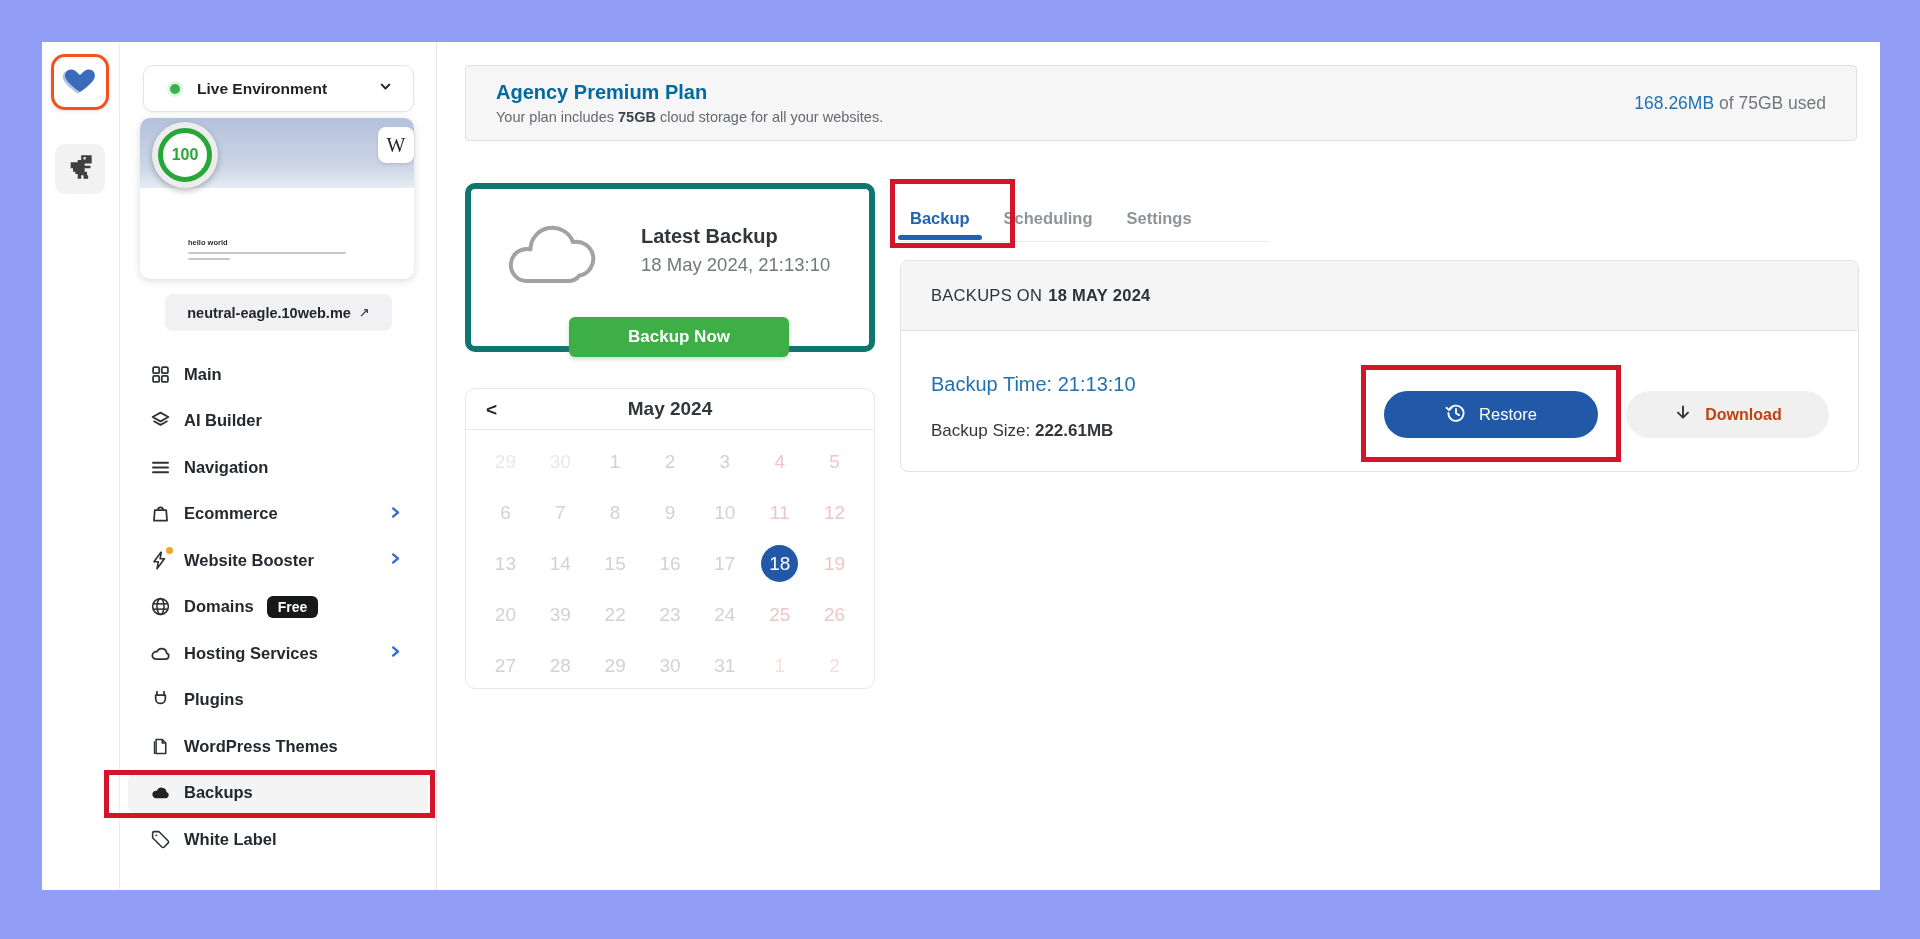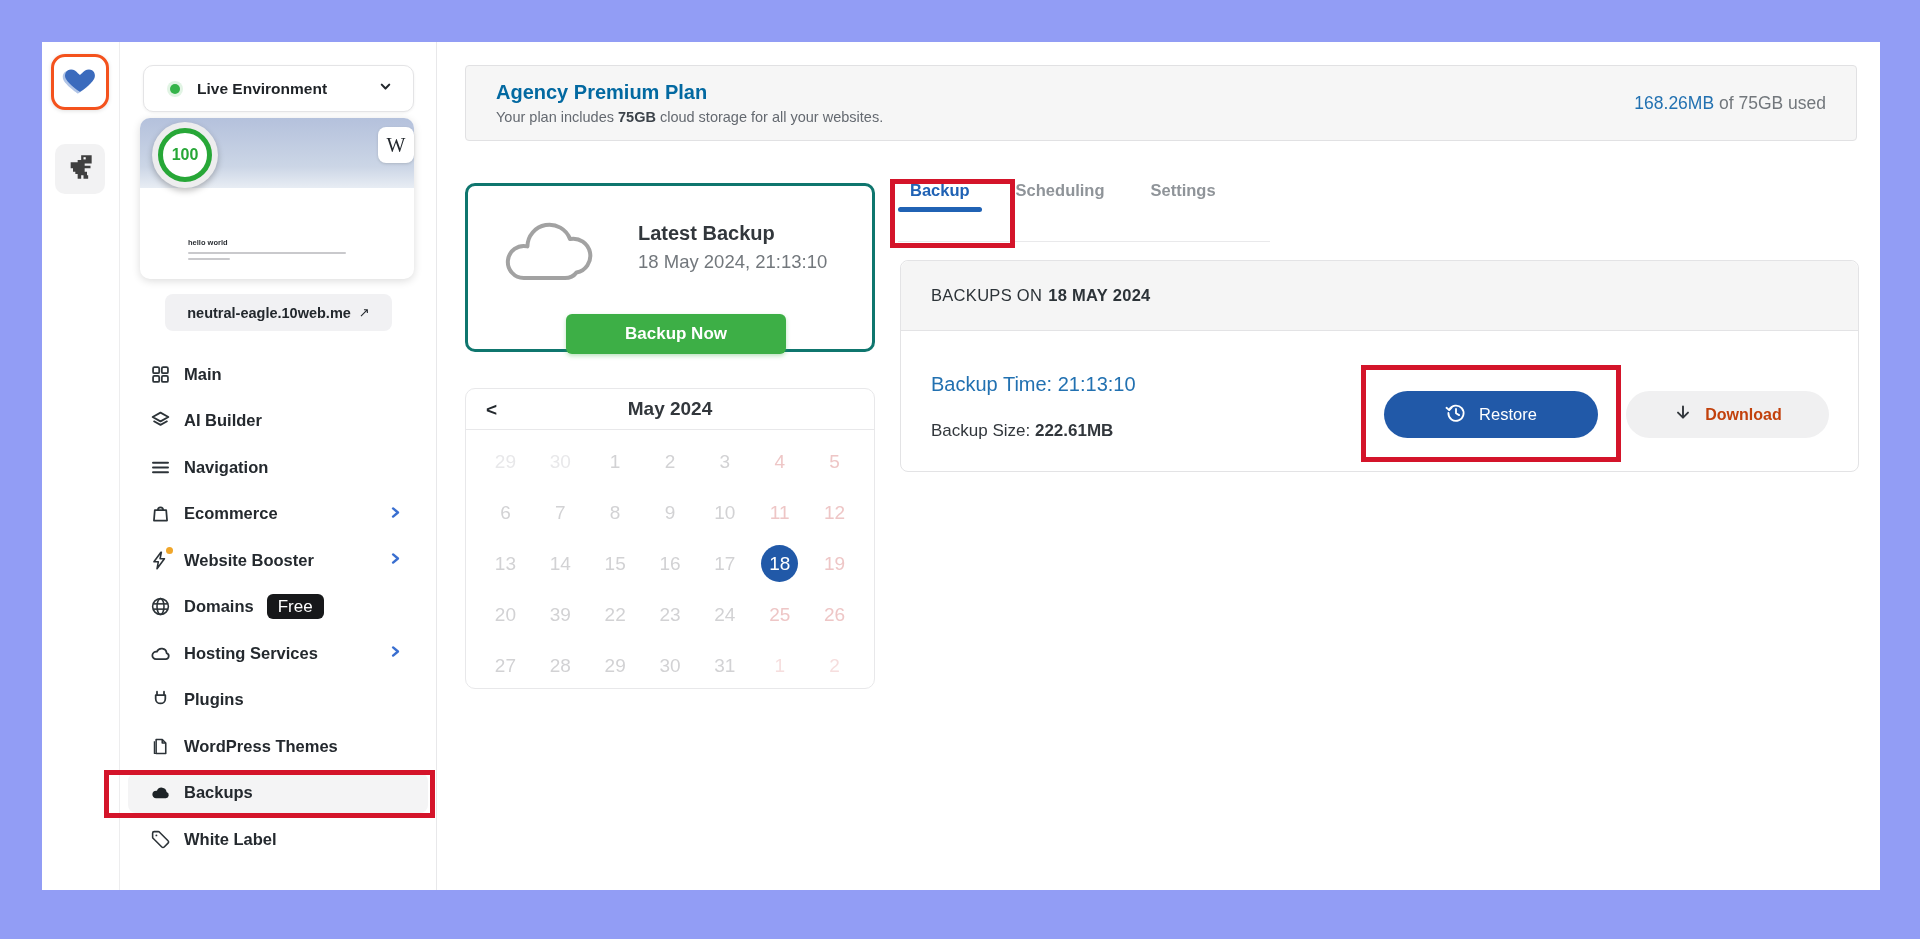--- a/index.html
+++ b/index.html
@@ -31,51 +31,51 @@
   .site-url-pill { position:absolute; left:45px; top:252px; width:227px; height:37px; background:#f1f1f3; border-radius:8px; display:flex; align-items:center; justify-content:center; gap:8px; cursor:pointer; }
   .site-url { font-size:14.5px; font-weight:700; color:#23282d; }
   .site-url-arrow { font-size:13px; color:#23282d; }
 
   .menu { position:absolute; left:0; top:309px; width:100%; }
   .m-item { height:46.5px; display:flex; align-items:center; padding:0 34px 0 30px; cursor:pointer; }
   .m-item.active { height:40px; margin:3px 8px 3.5px; padding:0 26px 0 22px; background:#f4f4f5; border-radius:8px; }
   .m-icon { width:21px; height:21px; margin-right:13px; flex:0 0 auto; color:#2c3338; position:relative; }
   .m-label { font-size:16.5px; font-weight:600; color:#24292e; white-space:nowrap; }
   .m-chevron { margin-left:auto; }
-  .free-badge { margin-left:13px; background:#17181a; color:#fff; font-size:17px; font-weight:400; padding:4px 11px; border-radius:6px; line-height:1; }
+  .free-badge { margin-left:13px; background:#17181a; color:#fff; font-size:14px; font-weight:700; padding:4px 11px; border-radius:6px; line-height:1; }
   .booster-dot { position:absolute; right:-2px; top:-3px; width:7px; height:7px; border-radius:50%; background:#f0a62a; }
 
   
   .main { position:absolute; left:395px; top:0; right:0; bottom:0; background:#fff; }
   .plan-banner { position:absolute; left:28px; top:23px; width:1392px; height:76px; background:#f6f6f6; border:1px solid #e1e1e3; border-radius:4px; display:flex; align-items:center; padding:0 30px; }
   .plan-title { font-size:20px; font-weight:600; color:#0369a1; margin-bottom:5px; }
   .plan-sub { font-size:14.5px; color:#646970; }
   .plan-sub b { color:#3c434a; }
   .plan-usage { margin-left:auto; font-size:17.5px; color:#72777c; }
   .plan-usage .used { color:#2271b1; }
 
-  .latest-card { position:absolute; left:28px; top:141px; width:410px; height:169px; border:3px solid #0f766e; border-radius:10px; background:#fff; }
+  .latest-card { position:absolute; left:28px; top:141px; width:410px; height:169px; border:6px solid #0f766e; border-radius:10px; background:#fff; }
   .cloud-big { position:absolute; left:28px; top:26px; }
   .latest-texts { position:absolute; left:170px; top:36px; }
   .latest-title { font-size:20px; font-weight:600; color:#32373c; margin-bottom:6px; }
   .latest-date { font-size:18.5px; color:#72777c; white-space:nowrap; }
   .backup-now { position:absolute; left:98px; top:128px; width:220px; height:40px; background:#3daf46; border:none; border-radius:6px; color:#fff; font-size:17px; font-weight:700; font-family:inherit; cursor:pointer; box-shadow:0 2px 4px rgba(61,175,70,.35); }
 
   .calendar-card { position:absolute; left:28px; top:346px; width:410px; height:301px; border:1px solid #e8e8ea; border-radius:10px; background:#fff; overflow:hidden; }
   .cal-head { height:41px; border-bottom:1px solid #e8e8ea; display:flex; align-items:center; position:relative; }
   .cal-prev { position:absolute; left:20px; font-size:19px; font-weight:700; color:#23282d; cursor:pointer; line-height:1; }
   .cal-month { width:100%; text-align:center; font-size:19px; font-weight:600; color:#32373c; }
   .cal-grid { display:grid; grid-template-columns:repeat(7,1fr); padding:6px 12px; }
   .cal-cell { height:51px; display:flex; align-items:center; justify-content:center; font-size:19px; color:#d2d2d4; cursor:pointer; }
   .cal-cell.wk { color:#eec6c6; }
   .cal-cell.out { color:#e8e8ea; }
   .cal-cell.out.wk { color:#f6dede; }
   .cal-sel { width:37px; height:37px; border-radius:50%; background:#2159a8; color:#fff; display:flex; align-items:center; justify-content:center; }
 
-  .tabs { position:absolute; left:473px; top:139px; display:flex; gap:46px; }
+  .tabs { position:absolute; left:473px; top:167px; display:flex; gap:34px; }
   .tab { font-size:16.5px; font-weight:600; color:#8f9499; cursor:pointer; position:relative; padding-bottom:26px; }
   .tab.active { color:#2062b4; font-weight:700; }
   .tab.active::after { content:""; position:absolute; left:-12px; right:-12px; bottom:14px; height:5px; border-radius:3px; background:#2062b4; }
   .tab-line { position:absolute; left:461px; top:199px; width:372px; height:1px; background:#e9e9eb; }
 
   .backup-panel { position:absolute; left:463px; top:218px; width:959px; height:212px; border:1px solid #e3e3e5; border-radius:8px; background:#fff; }
   .bp-head { height:70px; background:#f5f5f5; border-bottom:1px solid #e3e3e5; border-radius:8px 8px 0 0; display:flex; align-items:center; padding:0 30px; font-size:16.5px; color:#2c3338; letter-spacing:.3px; }
   .bp-head b { margin-left:6px; }
   .bp-time { position:absolute; left:30px; top:112px; font-size:20px; color:#2271b1; }
   .bp-size { position:absolute; left:30px; top:160px; font-size:17px; color:#32373c; }

